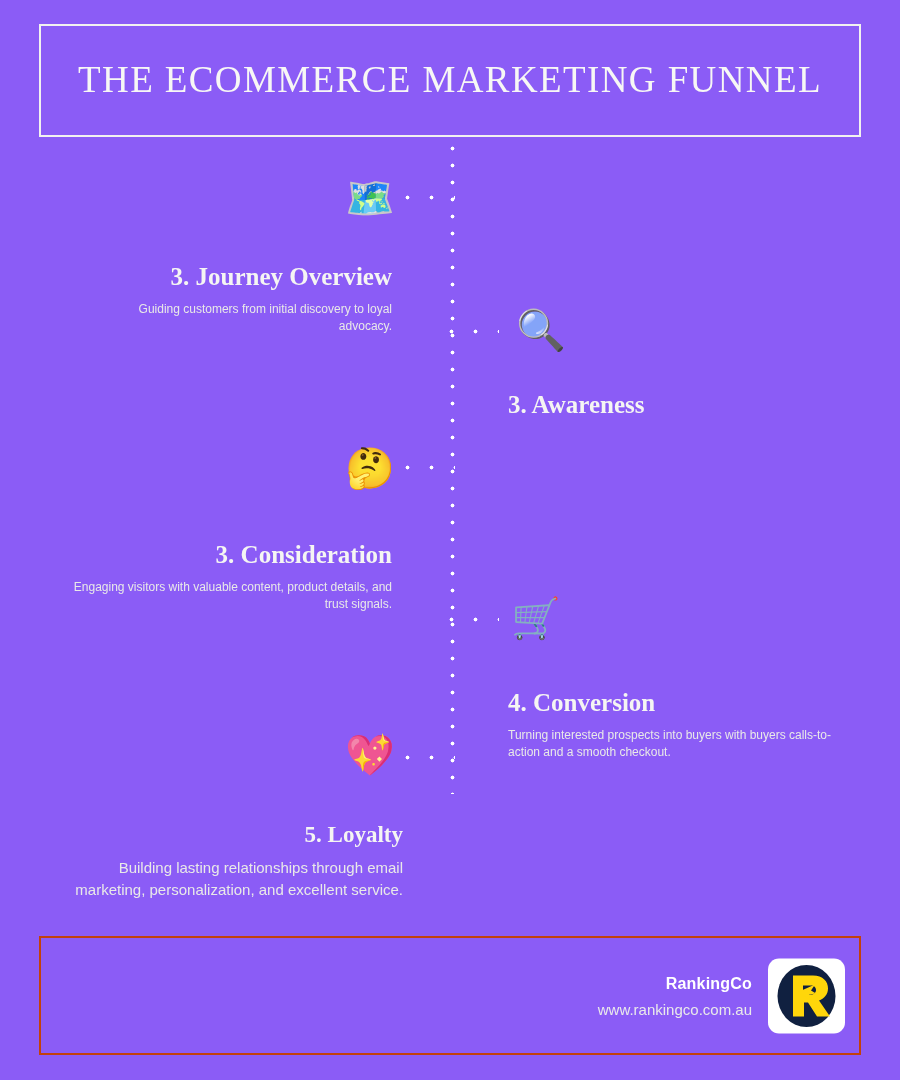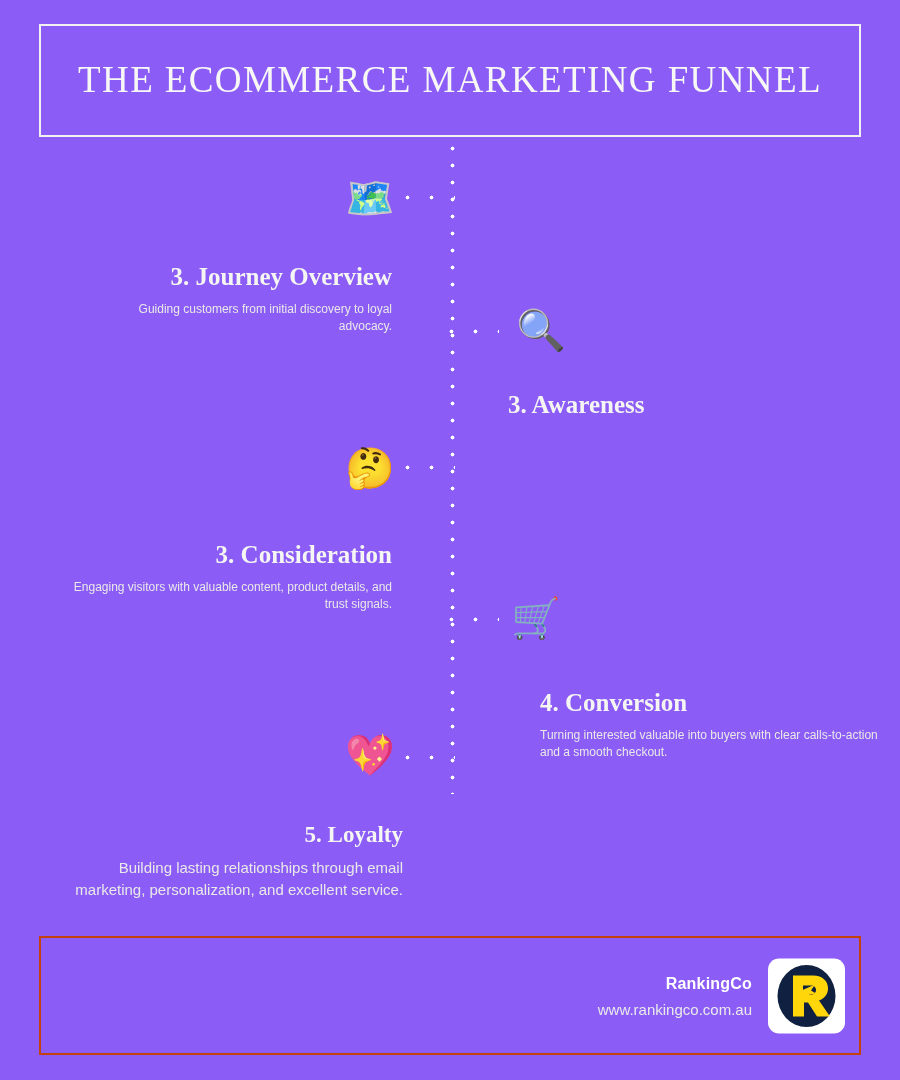--- a/index.html
+++ b/index.html
@@ -164,23 +164,23 @@
 
   <div class="connector" style="left:405px; top:465px; width:50px;"></div>
   <div class="step-icon" style="left:345px; top:448px; width:50px;">🤔</div>
   <div class="step step-3 align-right" style="left:56px; top:529px; width:336px;margin-top:12px;">
     <p class="step-head">3. Consideration</p>
     <p class="step-body">Engaging visitors with valuable content, product details, and trust signals.</p>
   </div>
 
   <div class="connector" style="left:449px; top:617px; width:50px;"></div>
   <div class="step-icon" style="left:511px; top:598px; width:50px;">🛒</div>
-  <div class="step step-4 align-left" style="left:508px; top:689px; width:350px;margin-left:32px;">
+  <div class="step step-4 align-left" style="left:508px; top:689px; width:350px;">
     <p class="step-head">4. Conversion</p>
-    <p class="step-body">Turning interested valuable into buyers with clear calls-to-action and a smooth checkout.</p>
+    <p class="step-body">Turning interested prospects into buyers with buyers calls-to-action and a smooth checkout.</p>
   </div>
 
   <div class="connector" style="left:405px; top:755px; width:50px;"></div>
   <div class="step-icon" style="left:345px; top:735px; width:50px;">💖</div>
   <div class="step step-5 align-right" style="left:63px; top:822px; width:340px;">
     <p class="step-head">5. Loyalty</p>
     <p class="step-body">Building lasting relationships through email marketing, personalization, and excellent service.</p>
   </div>
 
   <div class="footer-box">

